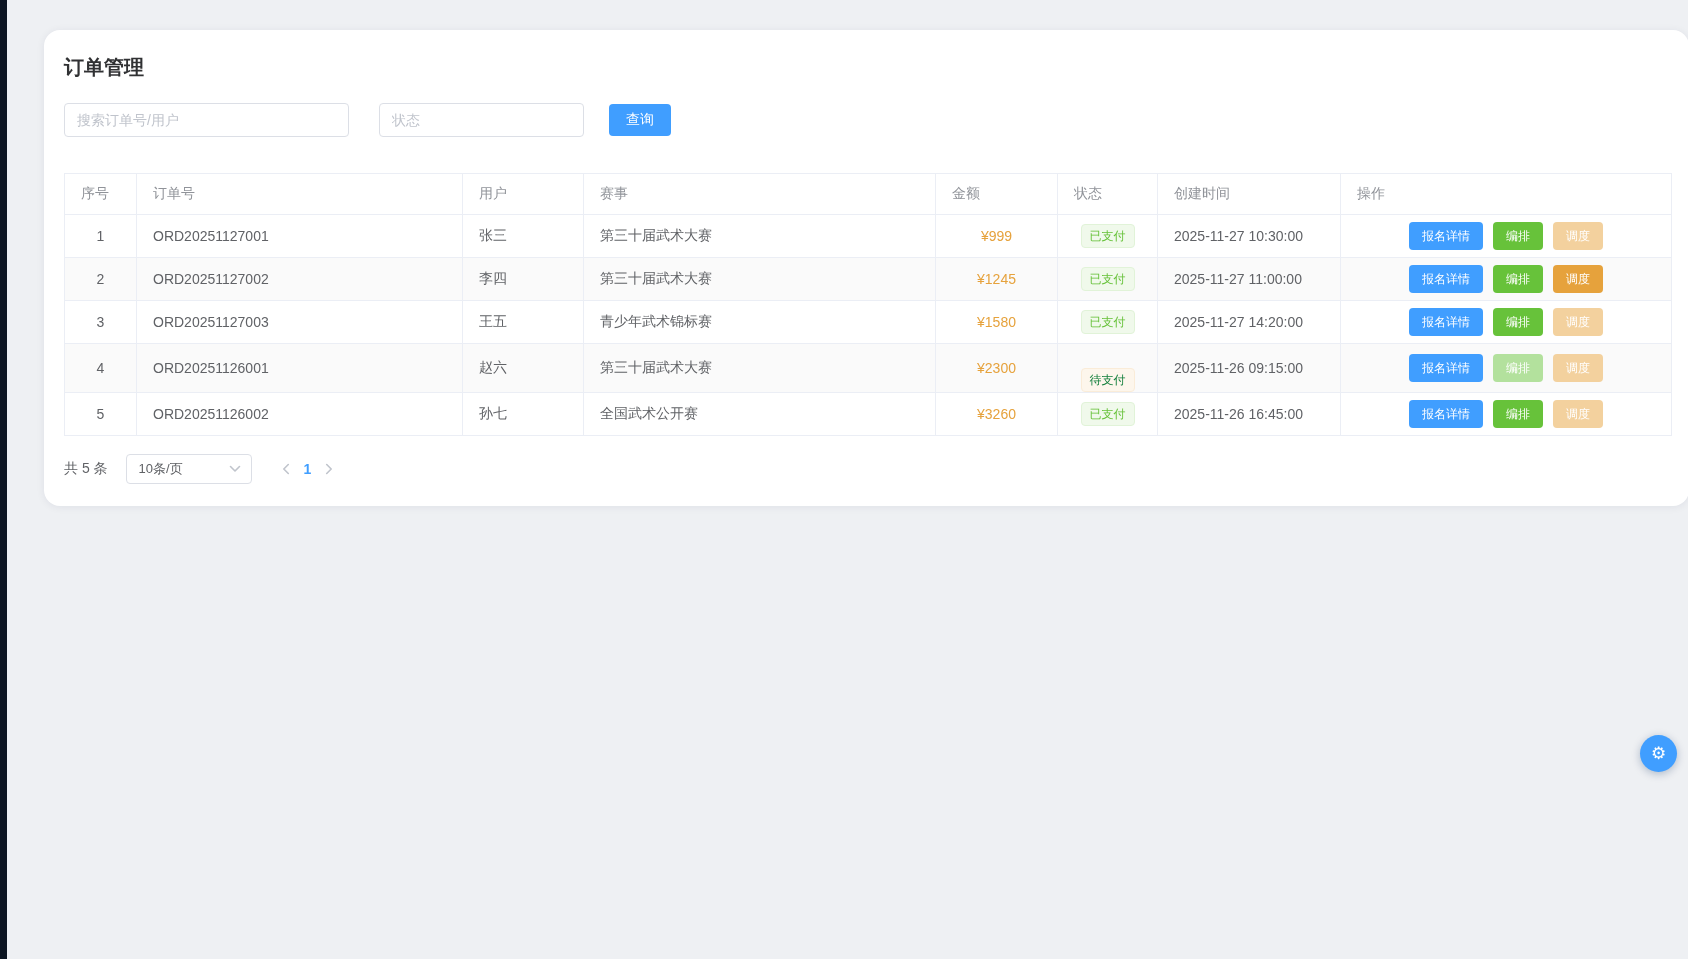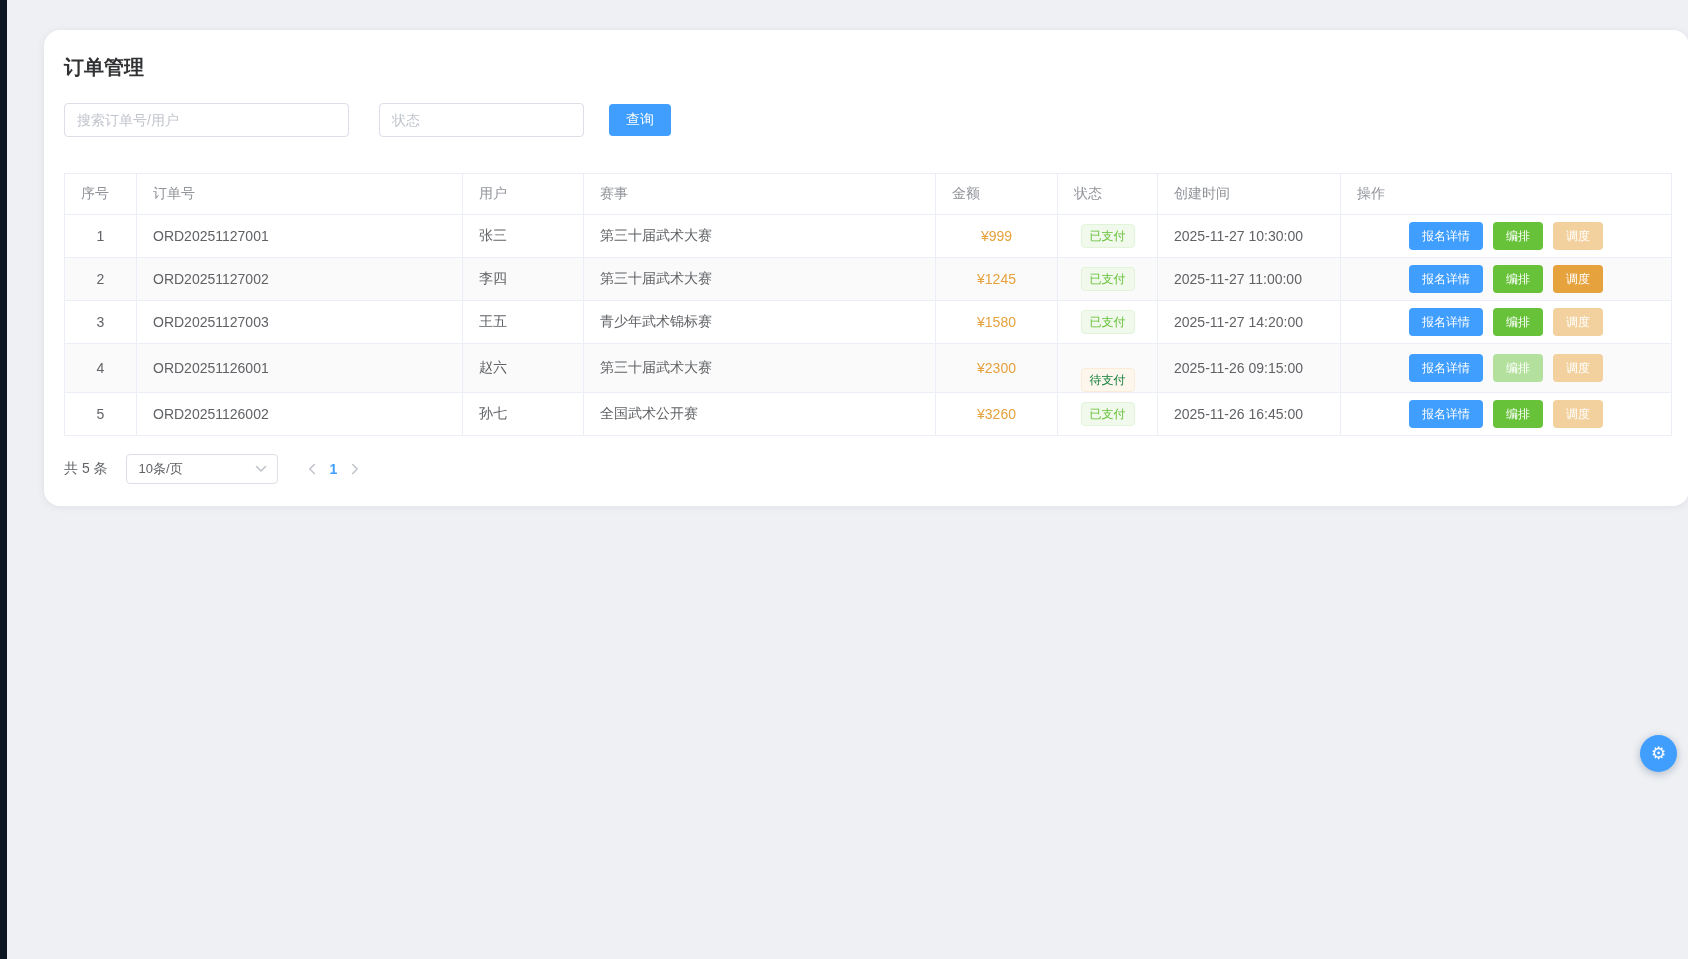--- a/index.html
+++ b/index.html
@@ -45,21 +45,21 @@
   .actions{display:flex;justify-content:center;align-items:center;gap:10px;}
   .btn{border:none;border-radius:4px;color:#fff;font-size:12px;line-height:1;padding:8px 13px;cursor:pointer;font-family:inherit;white-space:nowrap;}
   .btn-detail{background:#409eff;}
   .btn-arrange{background:#67c23a;}
   .btn-dispatch{background:#e6a23c;}
   .btn-arrange.is-disabled{background:#b3e19d;cursor:not-allowed;}
   .btn-dispatch.is-disabled{background:#f3d19e;cursor:not-allowed;}
   .pagination{margin-top:18px;display:flex;align-items:center;font-size:14px;color:#606266;}
   .total{margin-right:18px;}
   .size-select{
-    box-sizing:border-box;width:152px;height:30px;border:1px solid #dcdfe6;border-radius:4px;
+    box-sizing:border-box;width:126px;height:30px;border:1px solid #dcdfe6;border-radius:4px;
     display:flex;align-items:center;justify-content:space-between;padding:0 10px 0 12px;
     font-size:13px;color:#606266;background:#fff;cursor:pointer;
   }
   .pg-arrow{display:flex;align-items:center;padding:0 6px;cursor:pointer;}
   .pg-arrow.prev{margin-left:24px;}
   .page-num{color:#409eff;font-weight:600;margin:0 8px;cursor:pointer;}
   .fab{
     position:absolute;left:1640px;top:735px;width:37px;height:37px;border-radius:50%;
     background:#409eff;display:flex;align-items:center;justify-content:center;
     box-shadow:0 2px 8px rgba(0,40,90,.28);cursor:pointer;

